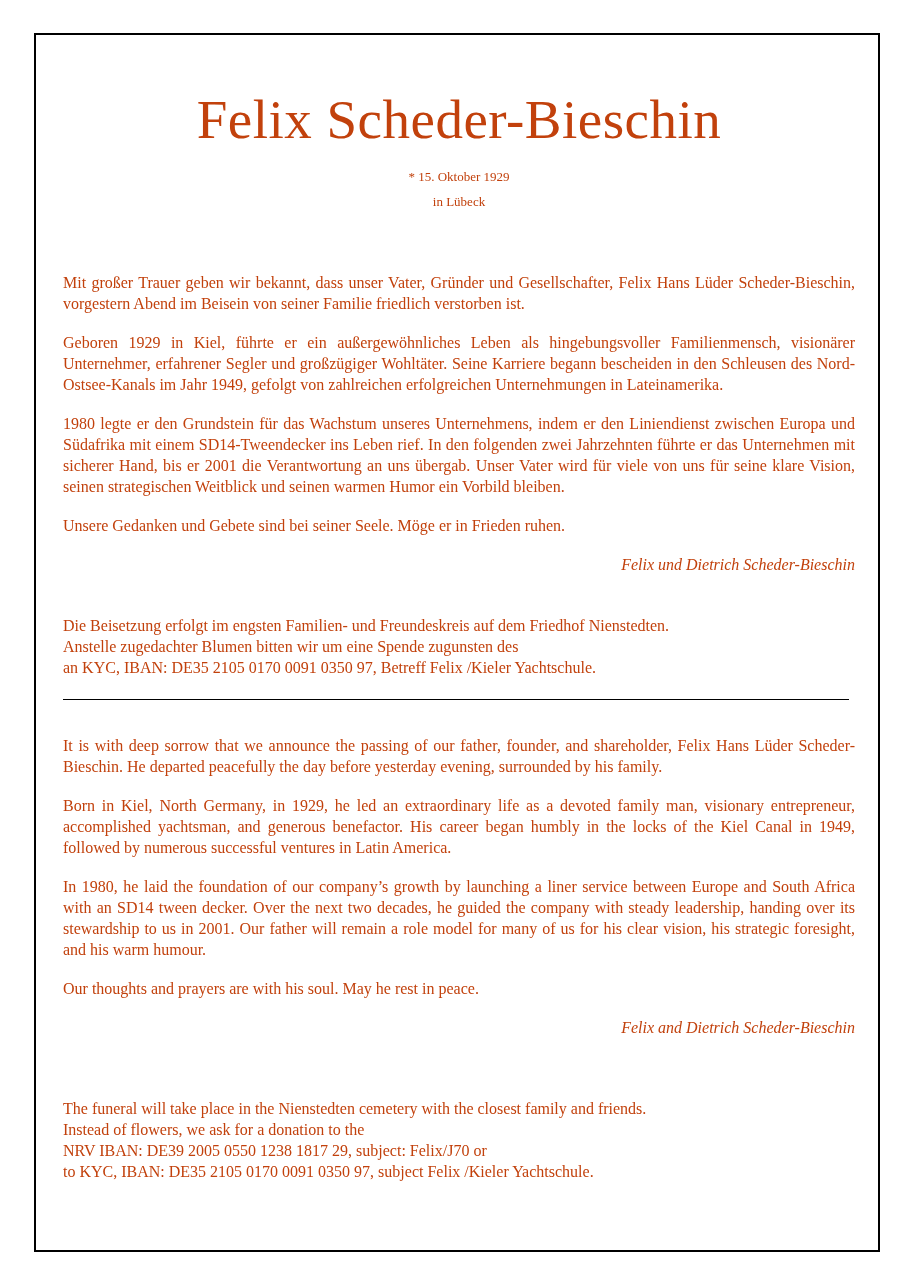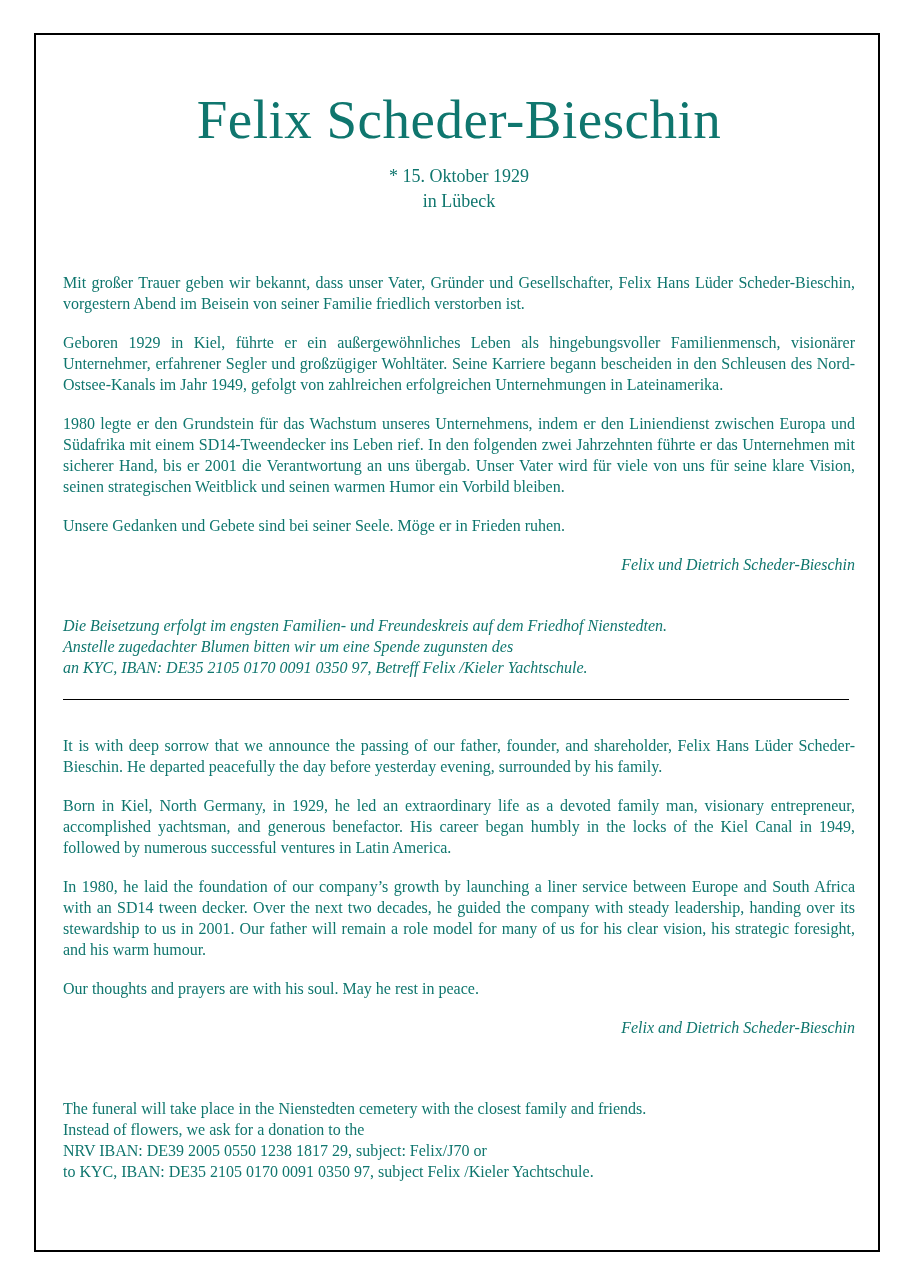--- a/index.html
+++ b/index.html
@@ -1,21 +1,21 @@
 <!DOCTYPE html>
 <html><head>
 <meta charset="utf-8">
 <style>
   html, body { margin: 0; padding: 0; background: #ffffff; }
   .page {
     position: relative;
     width: 906px;
     height: 1260px;
     background: #ffffff;
-    color: #0f766e;
+    color: #c2410c;
     font-family: "Liberation Serif", "DejaVu Serif", serif;
     border-radius: 29px;
   }
   .frame {
     position: absolute;
     left: 34px;
     top: 33px;
     width: 846px;
     height: 1219px;
     box-sizing: border-box;
@@ -29,41 +29,41 @@
     font-weight: 400;
     line-height: 60px;
     text-align: center;
     letter-spacing: 0.5px;
   }
   .dates {
     display: flex;
     justify-content: center;
     gap: 107px;
     margin-top: 14px;
-    font-size: 18px;
+    font-size: 13px;
     line-height: 25px;
   }
   .date-col { text-align: center; }
   .section {
     font-size: 16px;
     line-height: 21px;
   }
   .section-german { margin-top: 58px; }
   .section-english { margin-top: 35px; }
   .section p {
     margin: 0 0 18px 0;
     text-align: justify;
   }
   p.signature {
     text-align: right;
     font-style: italic;
     margin: 0;
   }
   .funeral { text-align: left; }
-  .funeral-german { margin-top: 40px; font-style: italic; }
+  .funeral-german { margin-top: 40px; }
   .funeral-english { margin-top: 60px; }
   .funeral div { line-height: 21px; }
   hr.divider {
     border: none;
     border-top: 1px solid #000000;
     margin: 21px 6px 0 0;
     height: 0;
   }
 </style>
 </head>

